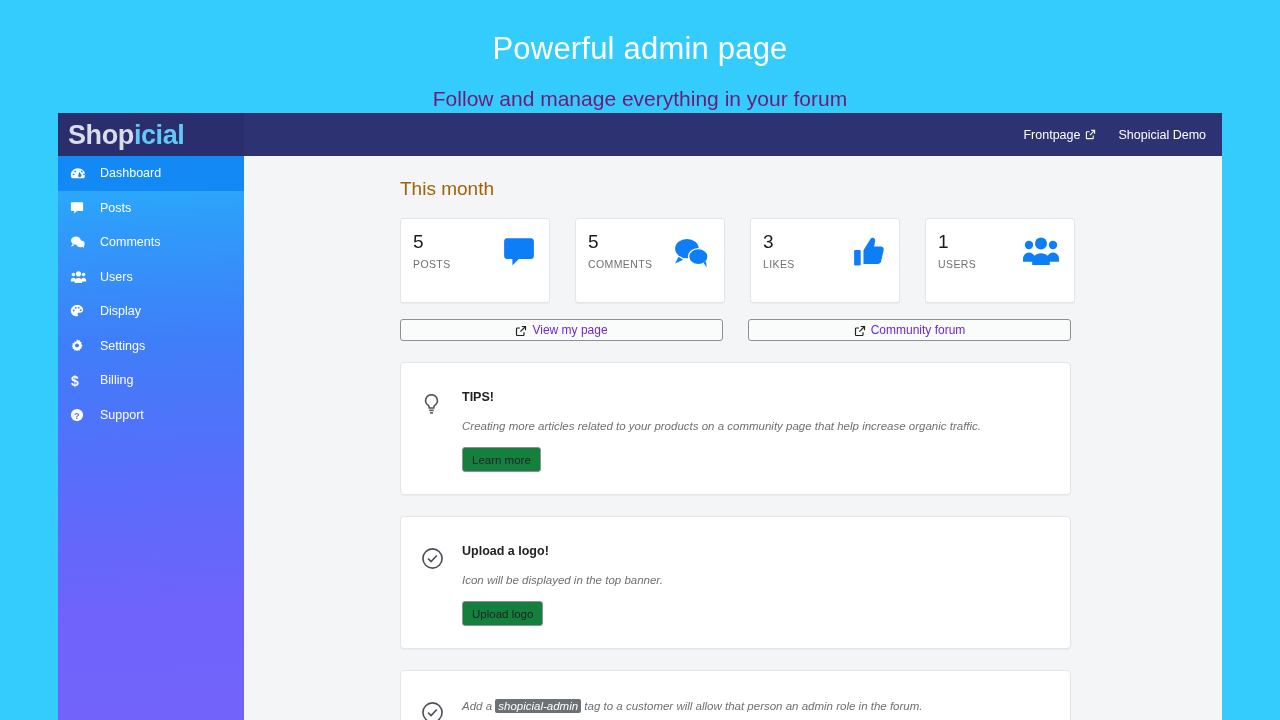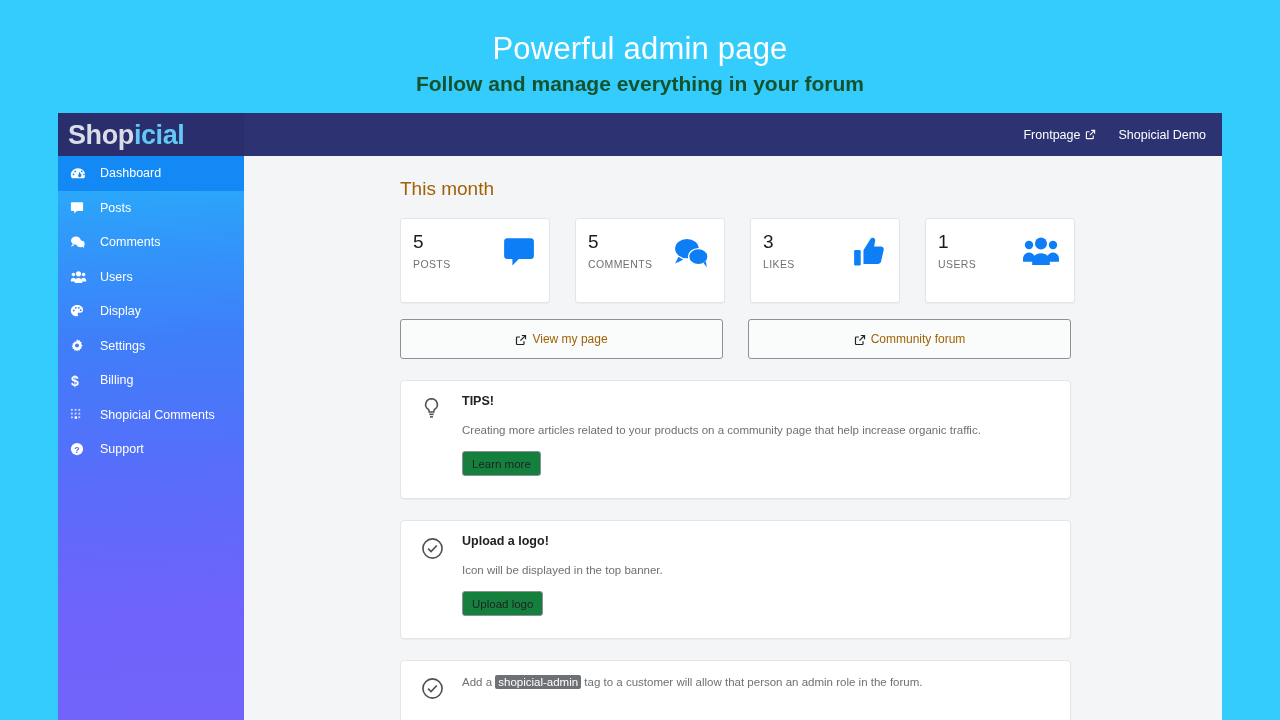--- a/index.html
+++ b/index.html
@@ -19,24 +19,24 @@
   }
   .promo-title {
     font-size: 31px;
     color: #ffffff;
     font-weight: 400;
     line-height: 40px;
     letter-spacing: .2px;
   }
   .promo-sub {
     font-size: 21px;
-    color: #14532d;
-    font-weight: 700;
+    color: #701a75;
+    font-weight: 400;
     line-height: 27px;
-    margin-top: 1px;
+    margin-top: 16px;
   }
 
   
   .app {
     position: absolute;
     left: 58px; top: 113px;
     width: 1164px; height: 607px;
     background: #f4f5f7;
     overflow: hidden;
   }
@@ -131,51 +131,52 @@
     justify-content: space-between;
     position: relative;
   }
   .stat-num { font-size: 19px; color: #1c1c1c; line-height: 22px; font-weight: 400; }
   .stat-lbl { font-size: 10.5px; color: #6d7175; letter-spacing: .4px; margin-top: 5px; }
   .stat-ic { position: absolute; right: 13px; top: 16px; }
 
   
   .actions { display: flex; gap: 25px; margin-top: 16px; }
   .act-btn {
-    width: 323px; height: 40px;
+    width: 323px; height: 22px;
     background: #fafbfb;
     border: 1px solid #8c9196;
     border-radius: 3px;
     display: flex; align-items: center; justify-content: center;
     gap: 6px;
-    font-size: 12px; color: #a16207;
+    font-size: 12px; color: #6d28d9;
     cursor: pointer;
   }
 
   
   .info-card {
     margin-top: 21px;
     width: 671px;
     background: #ffffff;
     border: 1px solid #e3e5e8;
     border-radius: 4px;
     box-shadow: 0 1px 1px rgba(0,0,0,.04);
-    padding: 13px 20px 22px 20px;
+    padding: 27px 20px 22px 20px;
     display: flex;
     gap: 17px;
   }
   .info-ic { flex: 0 0 24px; padding-top: 3px; }
   .info-body { flex: 1; }
   .info-title {
     font-size: 12.5px; font-weight: bold; color: #202223;
     margin-bottom: 14px;
   }
   .info-desc {
     font-size: 11.5px; color: #6d7175; line-height: 16px;
     margin-bottom: 13px;
+    font-style: italic;
   }
   .tag-hl {
     background: #6d7175; color: #ffffff;
     padding: 1px 3px; border-radius: 2px;
     font-size: 11.5px;
   }
   .sm-btn {
     display: inline-flex; align-items: center; justify-content: center;
     height: 25px; padding: 0 9px;
     background: #15803d;
@@ -289,36 +290,20 @@
 
     <div class="nav-item">
       <span class="nav-ic">
         <svg viewBox="0 0 10 16" width="10" height="15" fill="#fff">
           <text x="5" y="13.5" font-family="Liberation Sans, sans-serif" font-size="15" font-weight="bold" text-anchor="middle" fill="#fff">$</text>
         </svg>
       </span>
       <span class="nav-label">Billing</span>
     </div>
 
-    <div class="nav-item">
-      <span class="nav-ic">
-        <svg viewBox="0 0 14 14" width="13" height="13" fill="#cdd4ff">
-          <rect x="1" y="1" width="2" height="2"></rect>
-            <rect x="5" y="1" width="2" height="2"></rect>
-            <rect x="9" y="1" width="2" height="2"></rect>
-          <rect x="1" y="5" width="2" height="2"></rect>
-            <rect x="5" y="5" width="2" height="2"></rect>
-            <rect x="9" y="5" width="2" height="2"></rect>
-          <rect x="1" y="9" width="2" height="2"></rect>
-            <rect x="5" y="9" width="2.6" height="2.6" fill="#ffffff"></rect>
-            <rect x="9" y="9" width="2" height="2"></rect>
-        </svg>
-      </span>
-      <span class="nav-label">Shopicial Comments</span>
-    </div>
 
     <div class="nav-item">
       <span class="nav-ic">
         <svg viewBox="0 0 16 16" width="14" height="14">
           <circle cx="8" cy="8" r="7" fill="#fff"></circle>
           <text x="8" y="12.3" font-family="Liberation Sans, sans-serif" font-size="10" font-weight="bold" text-anchor="middle" fill="#5769fa">?</text>
         </svg>
       </span>
       <span class="nav-label">Support</span>
     </div>

